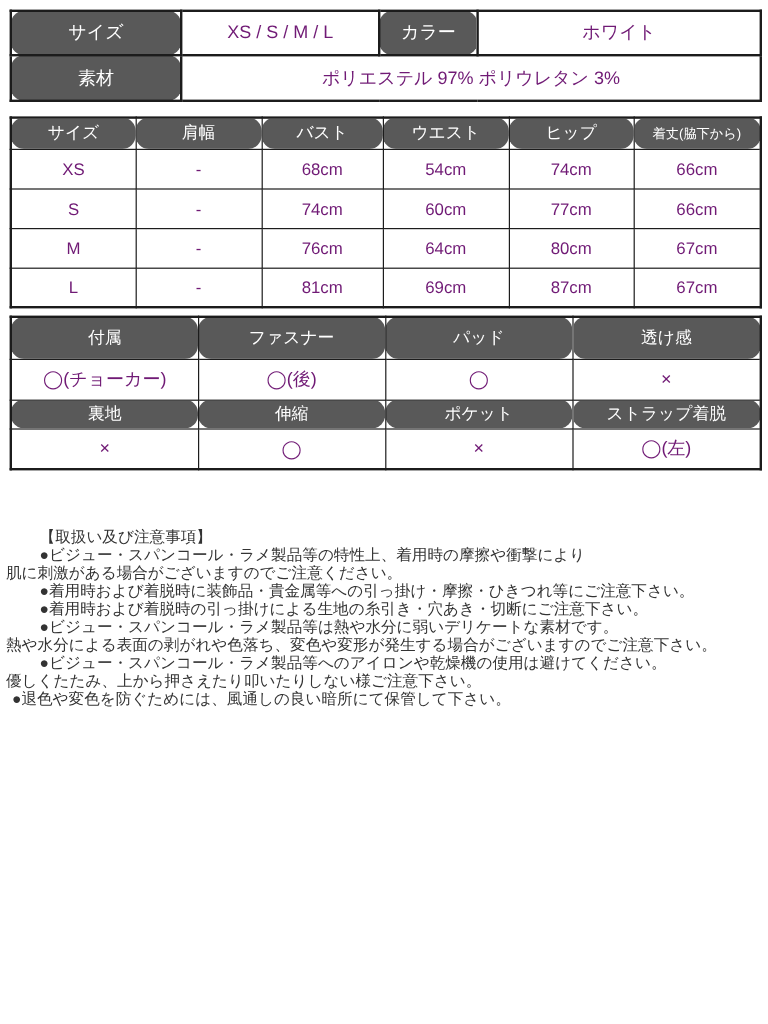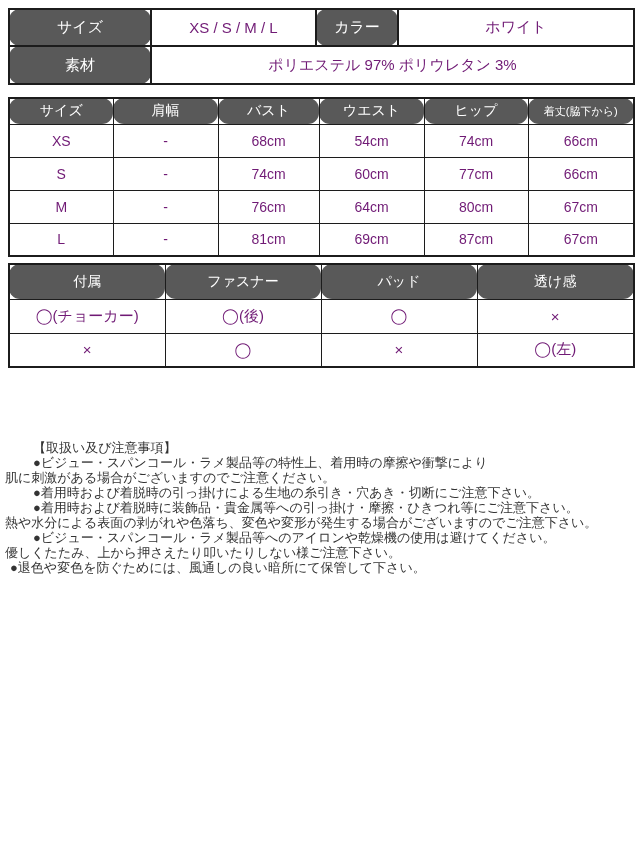--- a/index.html
+++ b/index.html
@@ -170,34 +170,41 @@
       <th class="hdr">ファスナー</th>
       <th class="hdr">パッド</th>
       <th class="hdr">透け感</th>
     </tr>
     <tr class="val-row-1">
       <td class="val">◯(チョーカー)</td>
       <td class="val">◯(後)</td>
       <td class="val">◯</td>
       <td class="val">×</td>
     </tr>
+    <tr class="head-row-2">
+      <th class="hdr">裏地</th>
+      <th class="hdr">伸縮</th>
+      <th class="hdr">ポケット</th>
+      <th class="hdr">ストラップ着脱</th>
+    </tr>
     <tr class="val-row-2">
       <td class="val">×</td>
       <td class="val">◯</td>
       <td class="val">×</td>
       <td class="val">◯(左)</td>
     </tr>
   </tbody>
     </table>
 
   <div id="notes">
     <div class="indent-a">【取扱い及び注意事項】</div>
     <div class="indent-a">●ビジュー・スパンコール・ラメ製品等の特性上、着用時の摩擦や衝撃により</div>
     <div class="indent-b">肌に刺激がある場合がございますのでご注意ください。</div>
+    <div class="indent-a">●着用時および着脱時に装飾品・貴金属等への引っ掛け・摩擦・ひきつれ等にご注意下さい。</div>
     <div class="indent-a">●着用時および着脱時の引っ掛けによる生地の糸引き・穴あき・切断にご注意下さい。</div>
-    <div class="indent-a">●着用時および着脱時に装飾品・貴金属等への引っ掛け・摩擦・ひきつれ等にご注意下さい。</div>
+    <div class="indent-a">●ビジュー・スパンコール・ラメ製品等は熱や水分に弱いデリケートな素材です。</div>
     <div class="indent-b">熱や水分による表面の剥がれや色落ち、変色や変形が発生する場合がございますのでご注意下さい。</div>
     <div class="indent-a">●ビジュー・スパンコール・ラメ製品等へのアイロンや乾燥機の使用は避けてください。</div>
     <div class="indent-b">優しくたたみ、上から押さえたり叩いたりしない様ご注意下さい。</div>
     <div class="indent-c">●退色や変色を防ぐためには、風通しの良い暗所にて保管して下さい。</div>
   </div>
 
 </div>
 
 </body></html>

